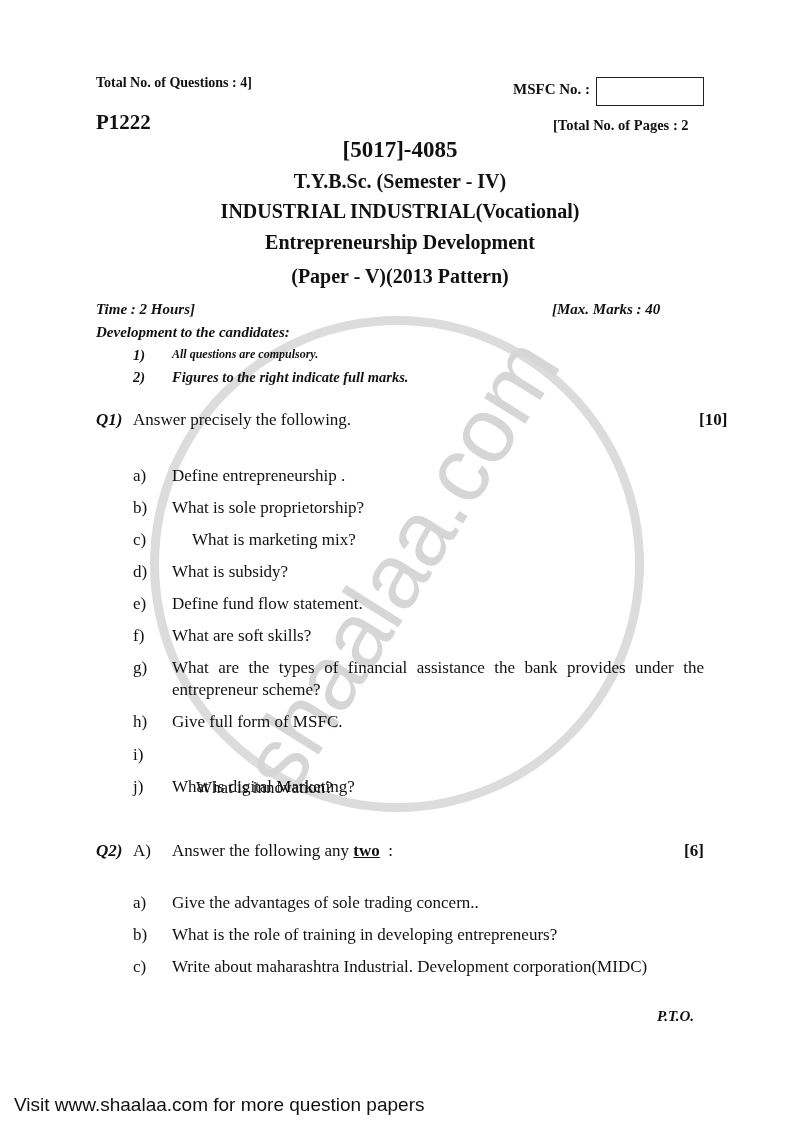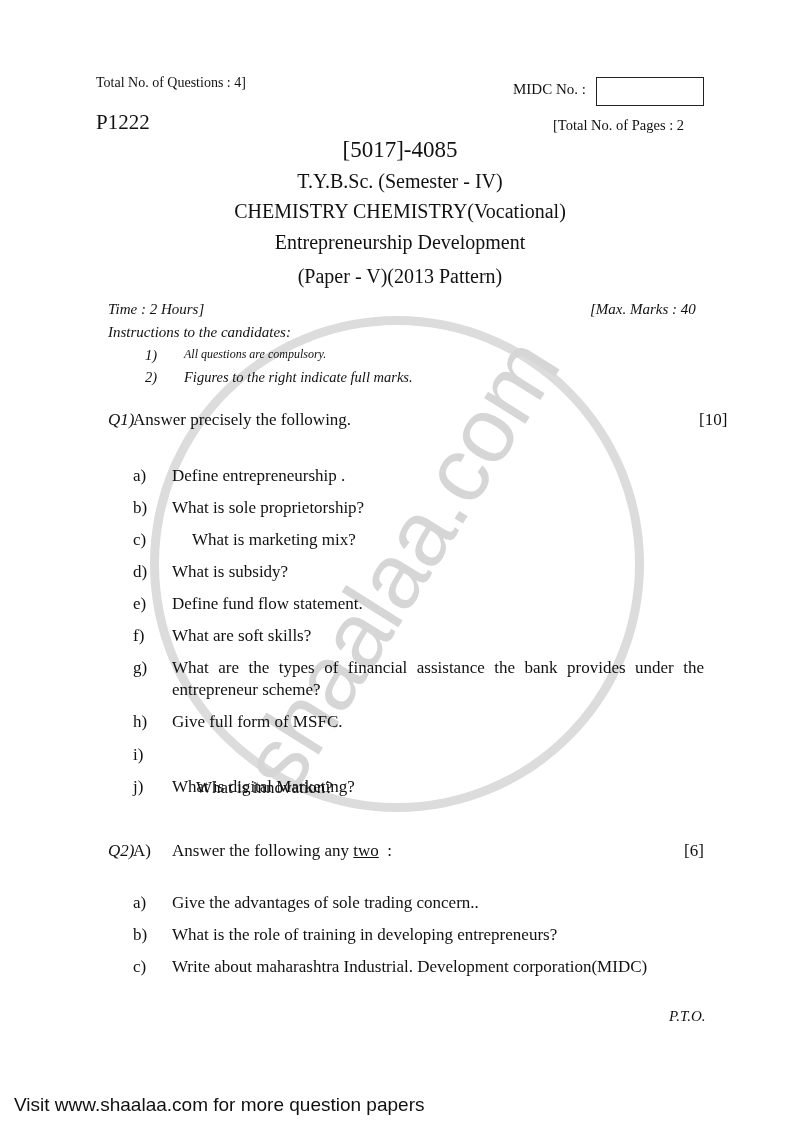--- a/index.html
+++ b/index.html
@@ -1,52 +1,52 @@
 <!DOCTYPE html>
 <html><head>
 <meta charset="utf-8">
 <style>
   html, body { margin:0; padding:0; background:#ffffff; }
   body { width:800px; height:1131px; position:relative; overflow:hidden;
          font-family:"Liberation Serif", "DejaVu Serif", serif; color:#111; }
   .abs { position:absolute; white-space:nowrap; }
-  .b { font-weight:normal; }
-  .bi { font-weight:normal; font-style:italic;margin-left:12px; }
+  .b { font-weight:bold; }
+  .bi { font-weight:bold; font-style:italic; }
   .center { left:0; width:800px; text-align:center; }
   .seatbox { position:absolute; left:596px; top:77px; width:106px; height:27px; border:1.5px solid #222; }
   .watermark-ring { position:absolute; left:150px; top:316px; width:494px; height:496px;
          border:9px solid #dcdcdc; border-radius:50%; box-sizing:border-box; }
   .watermark-text { position:absolute; left:400px; top:565px; transform:translate(-50%,-50%) rotate(-58deg);
          font-family:"Liberation Sans", "DejaVu Sans", sans-serif; font-size:92px; color:#d6d6d6; white-space:nowrap; letter-spacing:-1px; }
   .q { font-size:17px; }
   .lbl { position:absolute; left:133px; font-size:17px; }
   .txt { position:absolute; left:172px; font-size:17px; }
   .footer { font-family:"Liberation Sans", "DejaVu Sans", sans-serif; font-size:19px; color:#111; }
 </style>
 </head>
 <body>
 
 <div class="watermark-ring"></div>
 <div class="watermark-text">shaalaa.com</div>
 
 <div class="abs b" style="left:96px; top:75px; font-size:14px;">Total No. of Questions : 4]</div>
-<div class="abs b" style="left:513px; top:81px; font-size:15px;">MIDC No. :</div>
+<div class="abs b" style="left:513px; top:81px; font-size:15px;">MSFC No. :</div>
 <div class="seatbox"></div>
 <div class="abs b" style="left:96px; top:110px; font-size:21px;">P1222</div>
 <div class="abs b" style="left:553px; top:117px; font-size:14.5px;">[Total No. of Pages : 2</div>
 
 <div class="abs b center" style="top:137px; font-size:23px;">[5017]-4085</div>
 <div class="abs b center" style="top:170px; font-size:20px;">T.Y.B.Sc. (Semester - IV)</div>
-<div class="abs b center" style="top:200px; font-size:20px;">CHEMISTRY CHEMISTRY(Vocational)</div>
+<div class="abs b center" style="top:200px; font-size:20px;">INDUSTRIAL INDUSTRIAL(Vocational)</div>
 <div class="abs b center" style="top:231px; font-size:20px;">Entrepreneurship Development</div>
 <div class="abs b center" style="top:265px; font-size:20px;">(Paper  -  V)(2013 Pattern)</div>
 
 <div class="abs bi" style="left:96px; top:301px; font-size:15px;">Time : 2 Hours]</div>
-<div class="abs bi" style="left:578px; top:301px; font-size:15px;text-align:center;">[Max. Marks : 40</div>
-<div class="abs bi" style="left:96px; top:324px; font-size:15px;">Instructions to the candidates:</div>
+<div class="abs bi" style="left:552px; top:301px; font-size:15px;text-align:center;">[Max. Marks : 40</div>
+<div class="abs bi" style="left:96px; top:324px; font-size:15px;">Development to the candidates:</div>
 <div class="abs bi" style="left:133px; top:347px; font-size:14.5px;">1)</div>
 <div class="abs bi" style="left:172px; top:347px; font-size:12px;">All questions are compulsory.</div>
 <div class="abs bi" style="left:133px; top:369px; font-size:14.5px;">2)</div>
 <div class="abs bi" style="left:172px; top:369px; font-size:14.5px;">Figures to the right indicate full marks.</div>
 
 <div class="abs bi q" style="left:96px; top:410px;">Q1)</div>
 <div class="abs q" style="left:133px; top:410px;">Answer precisely the following.</div>
 <div class="abs b q" style="left:676px; top:410px;margin-left:23px;">[10]</div>
 
 <div class="lbl abs" style="top:466px;">a)</div>

